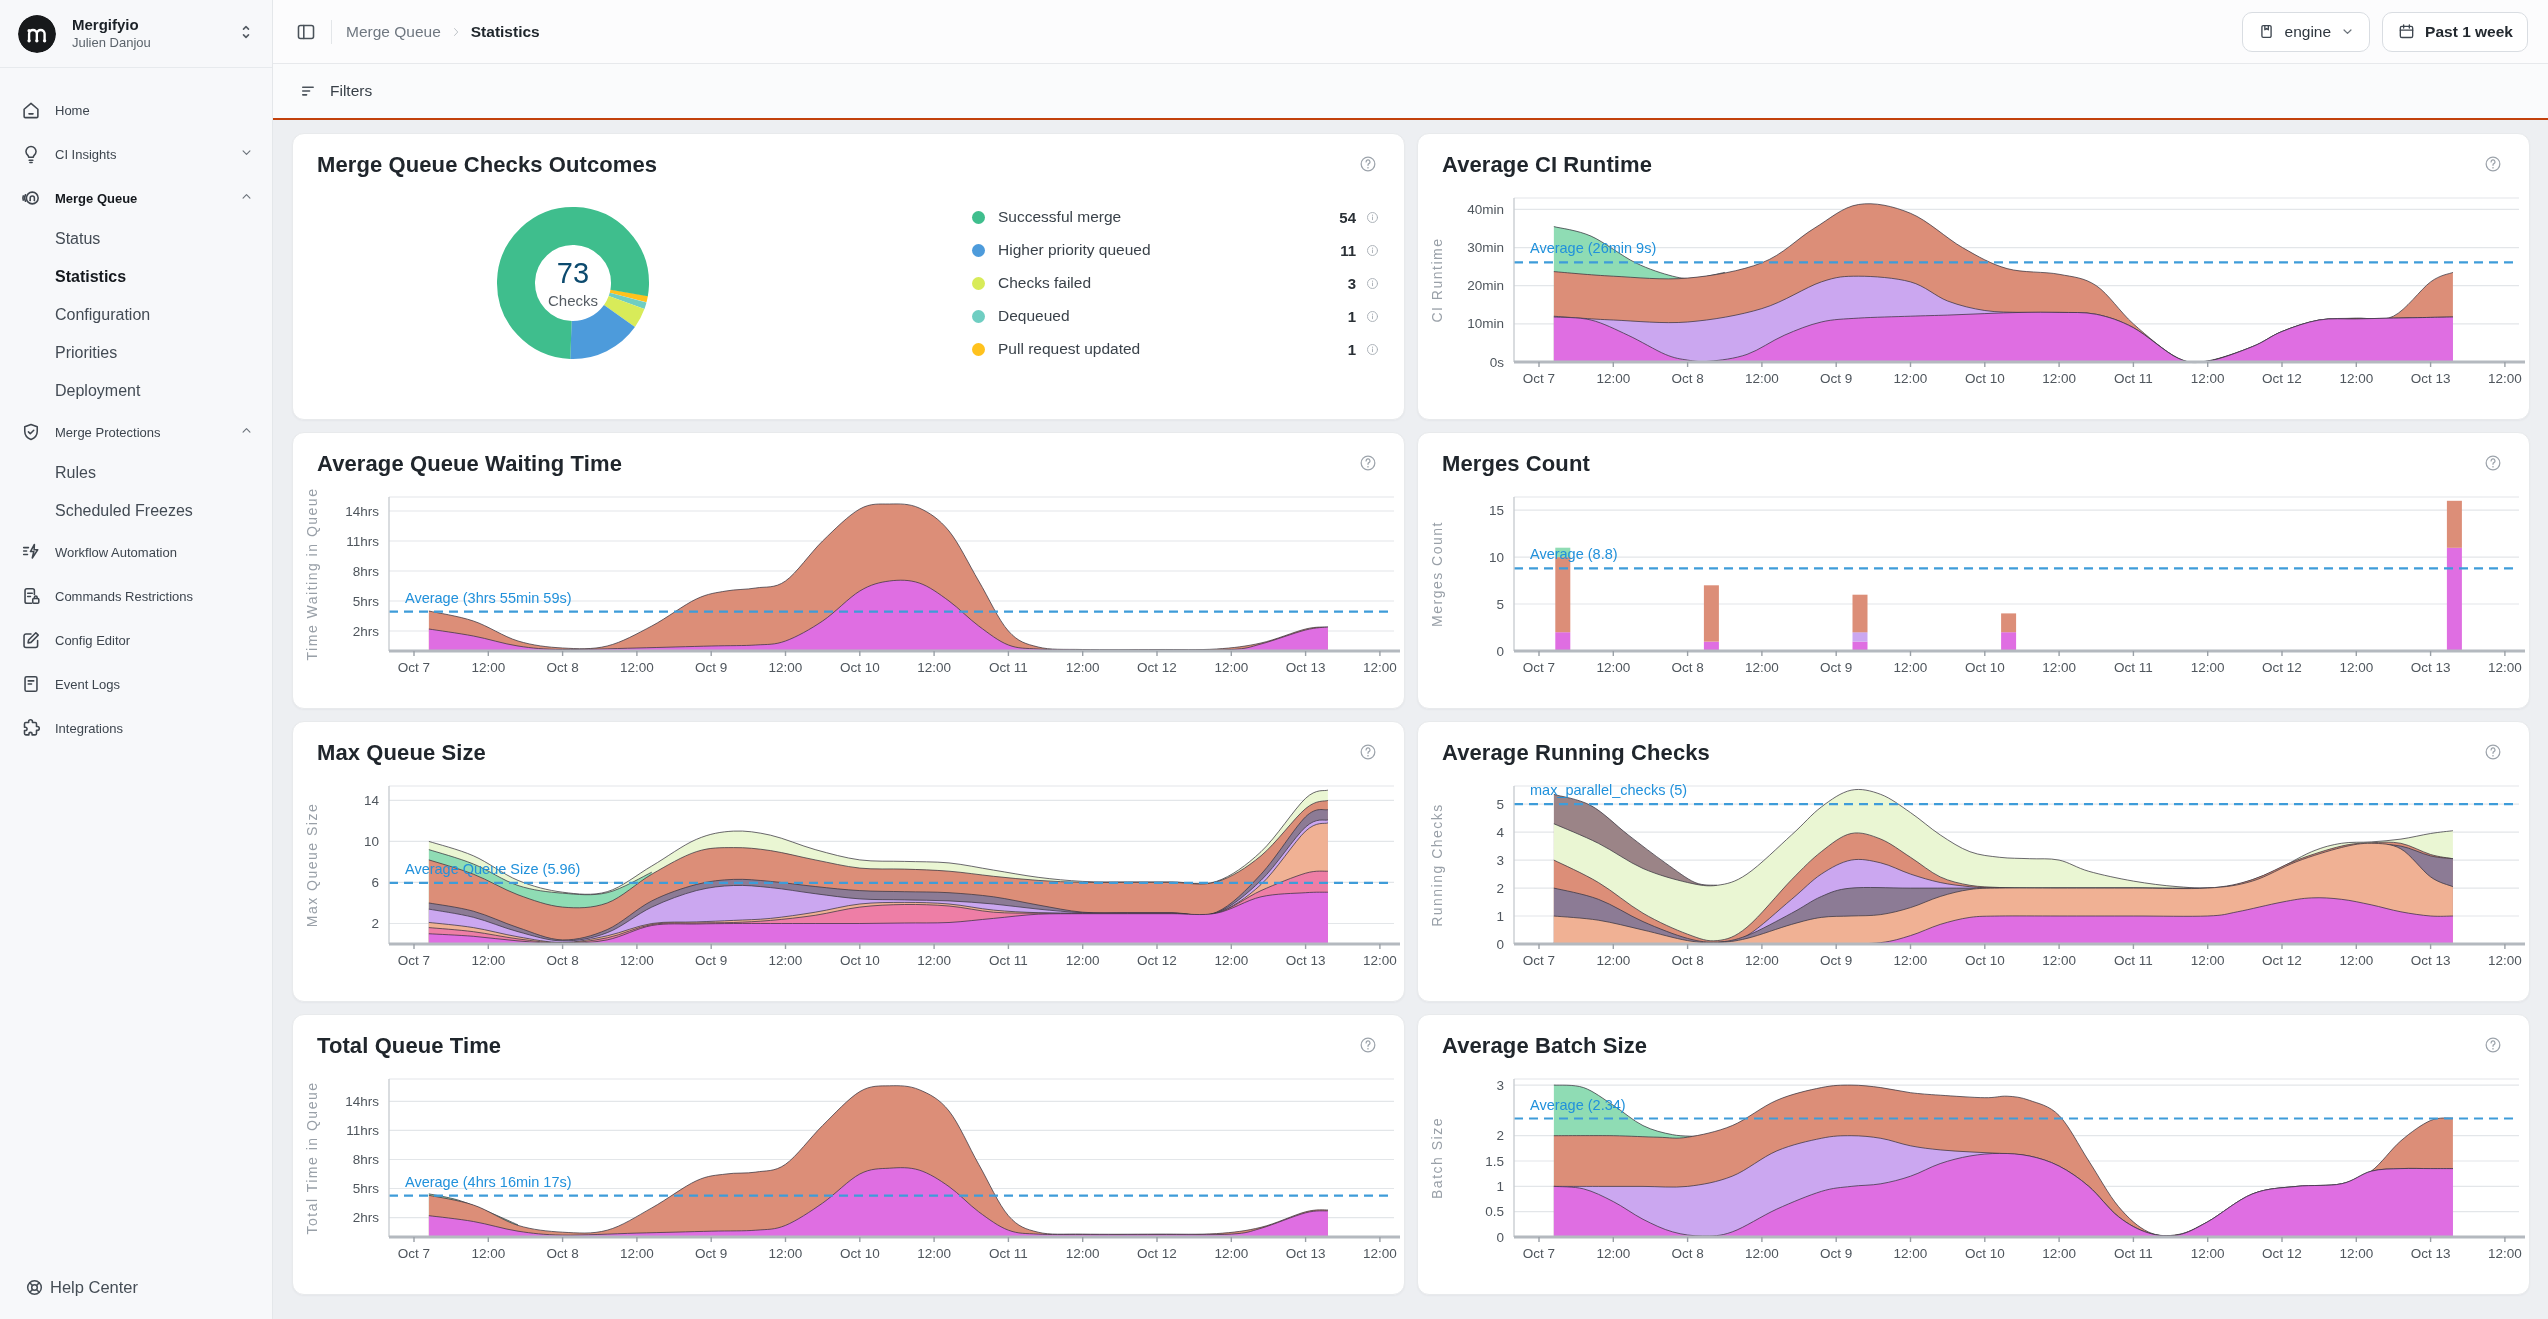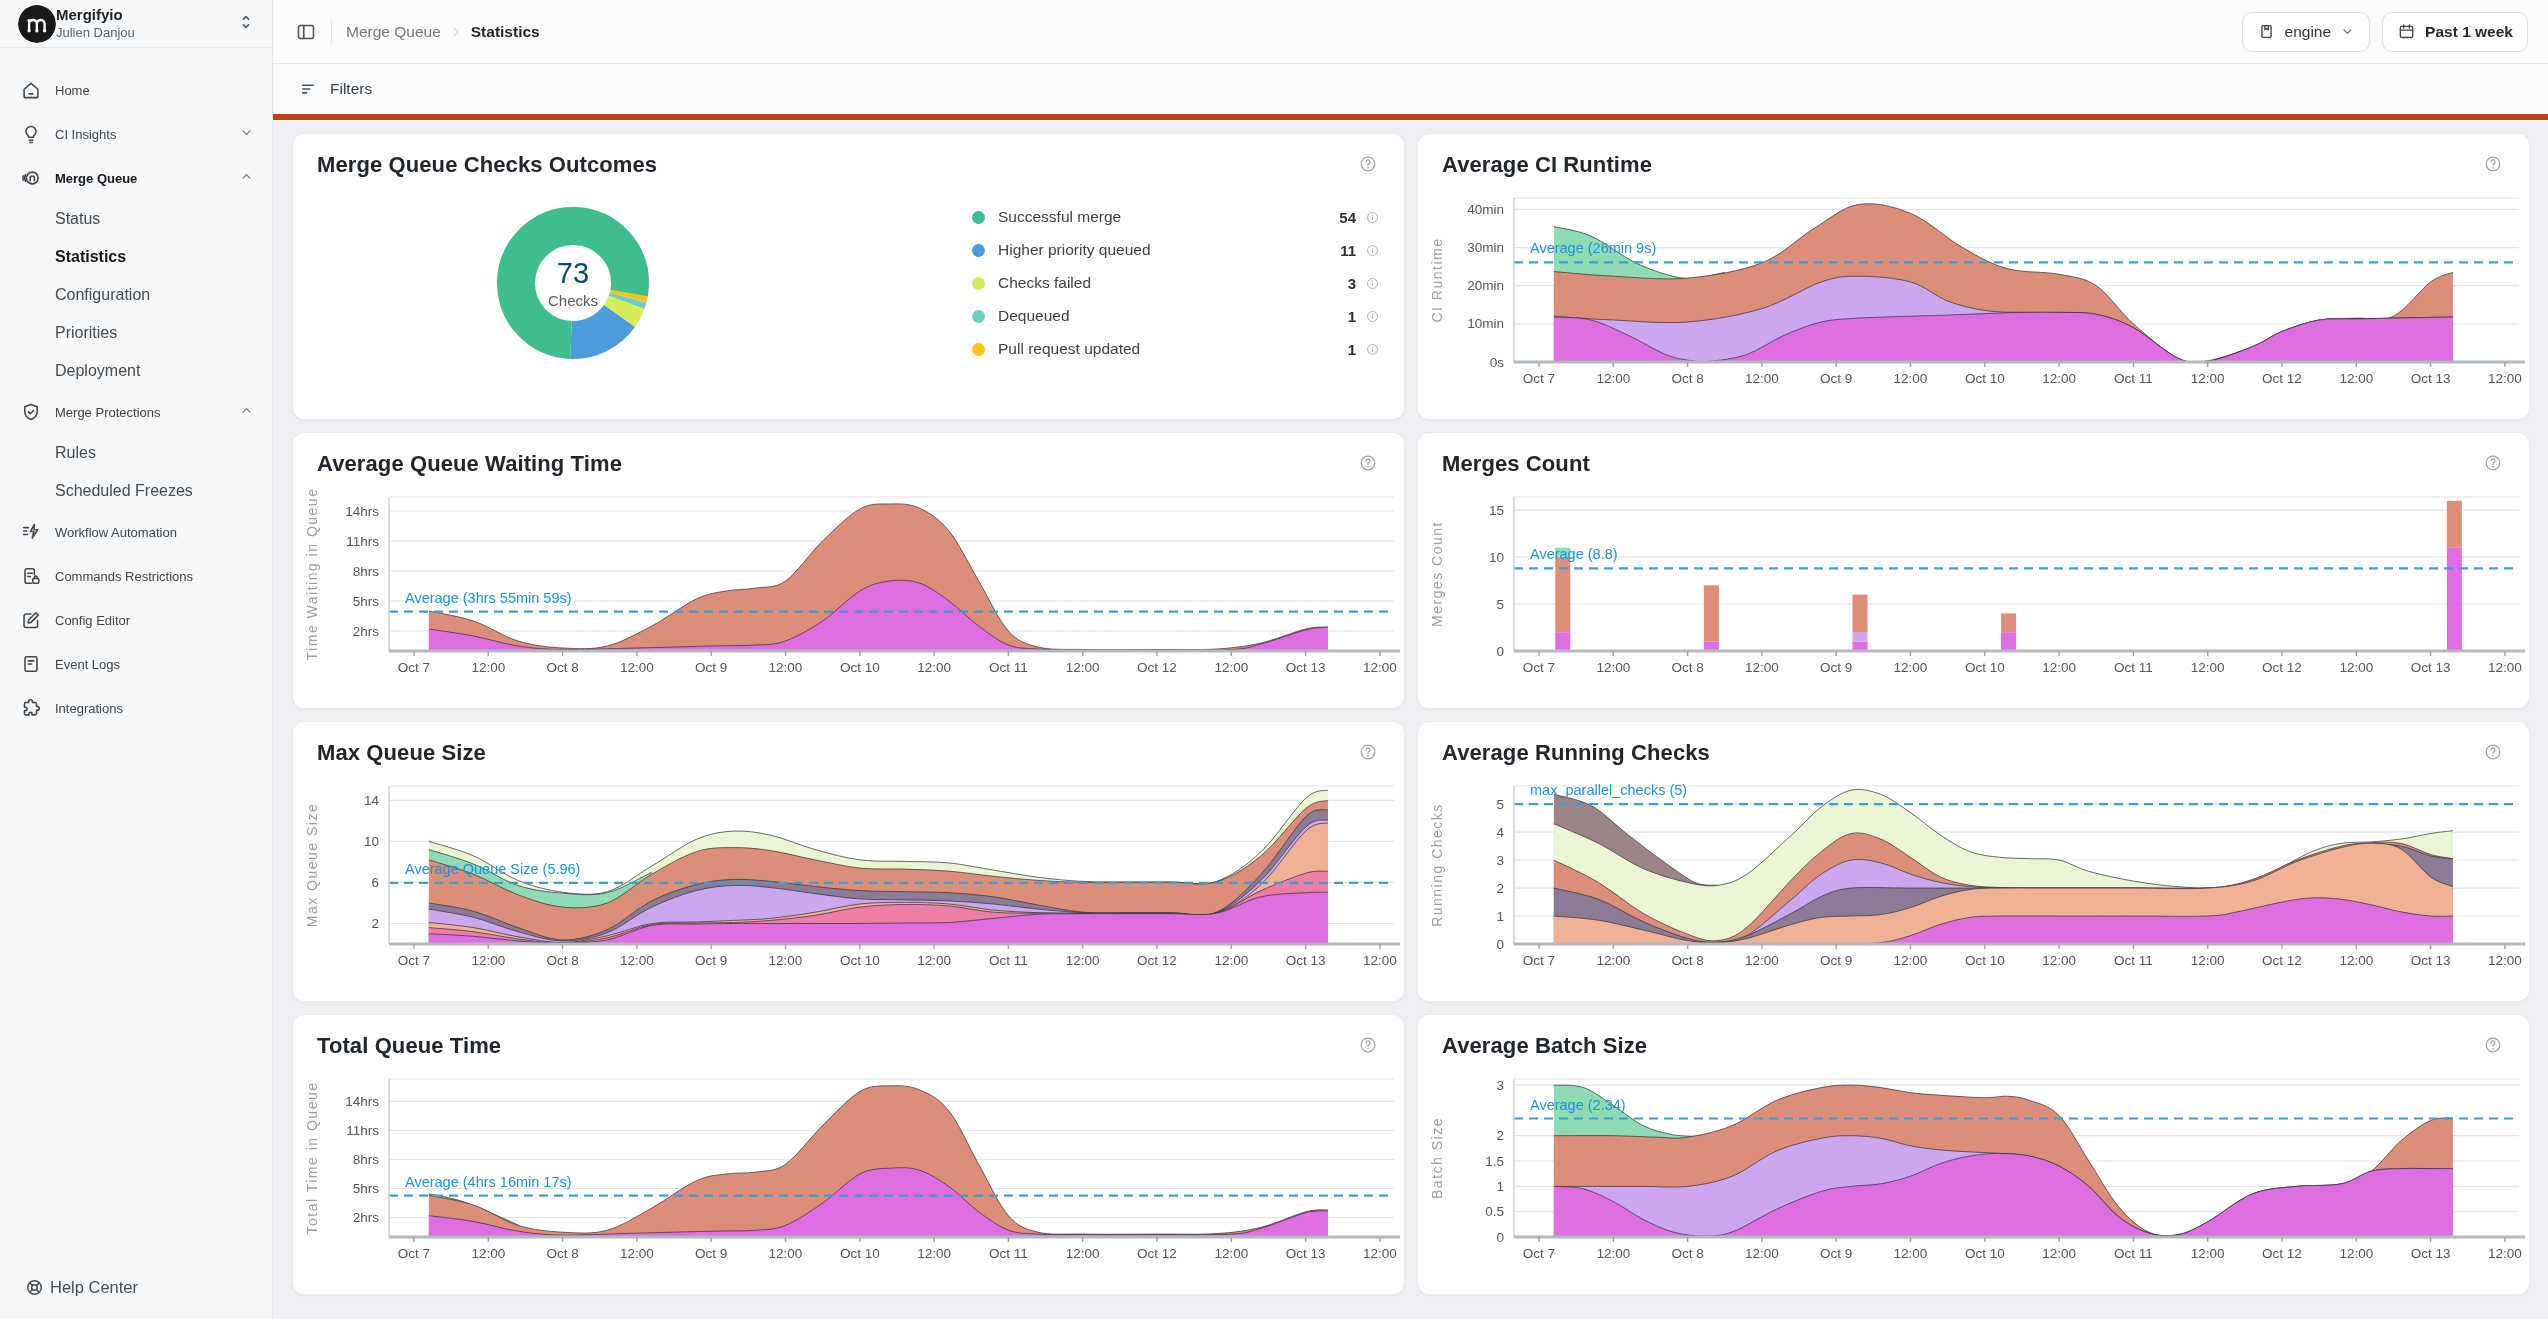--- a/index.html
+++ b/index.html
@@ -4,22 +4,22 @@
 <style>
   * { box-sizing: border-box; margin: 0; padding: 0; }
   html,body { width:2548px; height:1319px; overflow:hidden;
     font-family:"Liberation Sans","DejaVu Sans",sans-serif;
     background:#EDEFF2; color:#2A3138; }
   .app { display:flex; width:100%; height:100%; }
 
   
   .sidebar { width:273px; min-width:273px; background:#F7F8FA; border-right:1px solid #E4E7EA;
     display:flex; flex-direction:column; }
-  .user-row { height:48px; display:flex; align-items:center; padding:0 16px 0 18px;
-    border-bottom:1px solid #E7EAED; gap:0; cursor:pointer; }
+  .user-row { height:68px; display:flex; align-items:center; padding:0 16px 0 18px;
+    border-bottom:1px solid #E7EAED; gap:16px; cursor:pointer; }
   .avatar { width:38px; height:38px; border-radius:50%; flex:0 0 auto; }
   .user-names { flex:1; line-height:1.25; }
   .org-name { font-size:15px; font-weight:700; color:#1B2127; }
   .user-name { font-size:13px; color:#5B636B; }
   .selector-ico { color:#555C64; }
   nav { flex:1; padding-top:20px; overflow:hidden; }
   .nav-item { height:44px; display:flex; align-items:center; padding:0 18px 0 20px; gap:13px;
     font-size:13px; color:#3D454E; cursor:pointer; }
   .nav-item .nav-ico { width:22px; height:22px; display:flex; align-items:center; justify-content:center; color:#40474F; }
   .nav-item .nav-label { flex:1; }
@@ -41,21 +41,21 @@
   .crumb-link { font-size:15.5px; color:#6F7780; cursor:pointer; }
   .crumb-sep { color:#B9BEC4; display:flex; }
   .crumb-current { font-size:15.5px; font-weight:700; color:#1F262C; }
   .top-actions { margin-left:auto; display:flex; gap:12px; }
   .tb-btn { height:40px; background:#FFFFFF; border:1px solid #D9DDE2; border-radius:10px;
     display:flex; align-items:center; gap:9px; padding:0 14px; font-size:15.5px; color:#2E363E;
     cursor:pointer; }
   .tb-btn .ico { color:#3F4750; display:flex; }
   .tb-btn .chev { color:#6A727A; display:flex; }
   .tb-btn.range .lbl { font-weight:700; color:#23292F; }
-  .filtersbar { height:56px; background:#FAFBFC; border-bottom:6px solid #c2410c;
+  .filtersbar { height:56px; background:#FAFBFC; border-bottom:2px solid #c2410c;
     display:flex; align-items:center; gap:11px; padding:0 26px; }
   .filtersbar .f-ico { color:#4A525A; display:flex; cursor:pointer; }
   .filtersbar .f-lbl { font-size:15.5px; color:#373F47; font-weight:500; cursor:pointer; }
 
   
   .content { flex:1; padding:13px 10px 0 19px; }
   .grid { display:grid; grid-template-columns:1113px 1113px;
     grid-template-rows:287px 277px 281px 281px; column-gap:20px; row-gap:17px;gap:12px; }
   .card { background:#FFFFFF; border:1px solid #E8EAEC; border-radius:12px;
     padding:18px 10px 4px 10px; box-shadow:0 1px 2px rgba(16,24,40,.04); overflow:hidden; }

